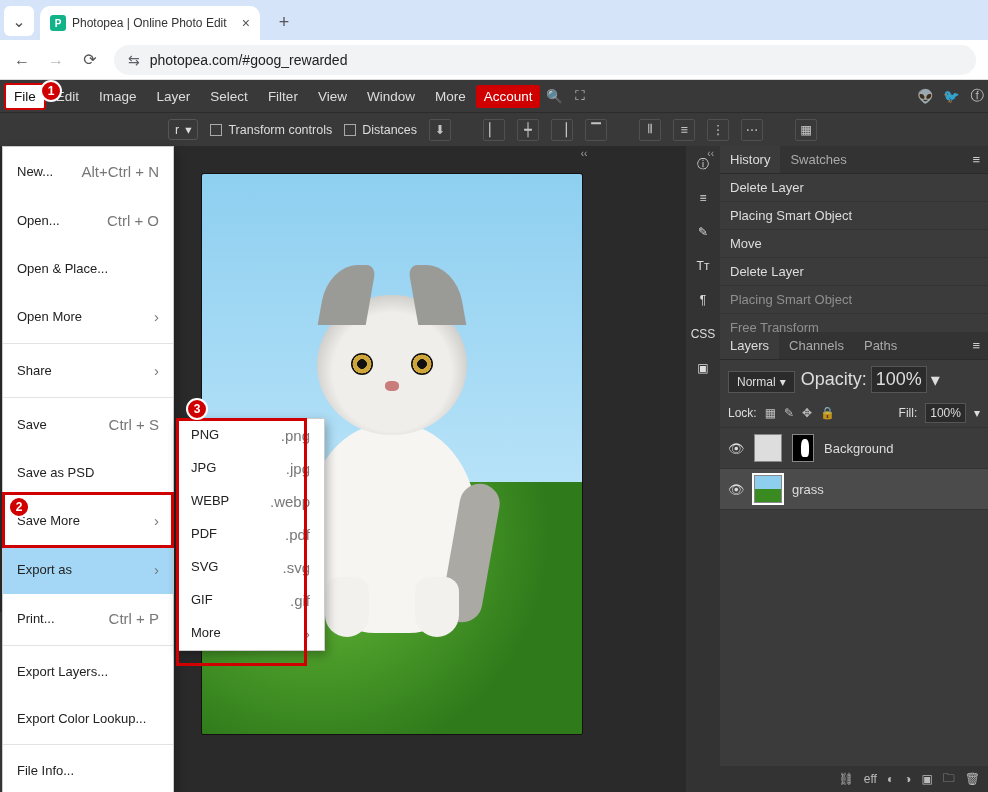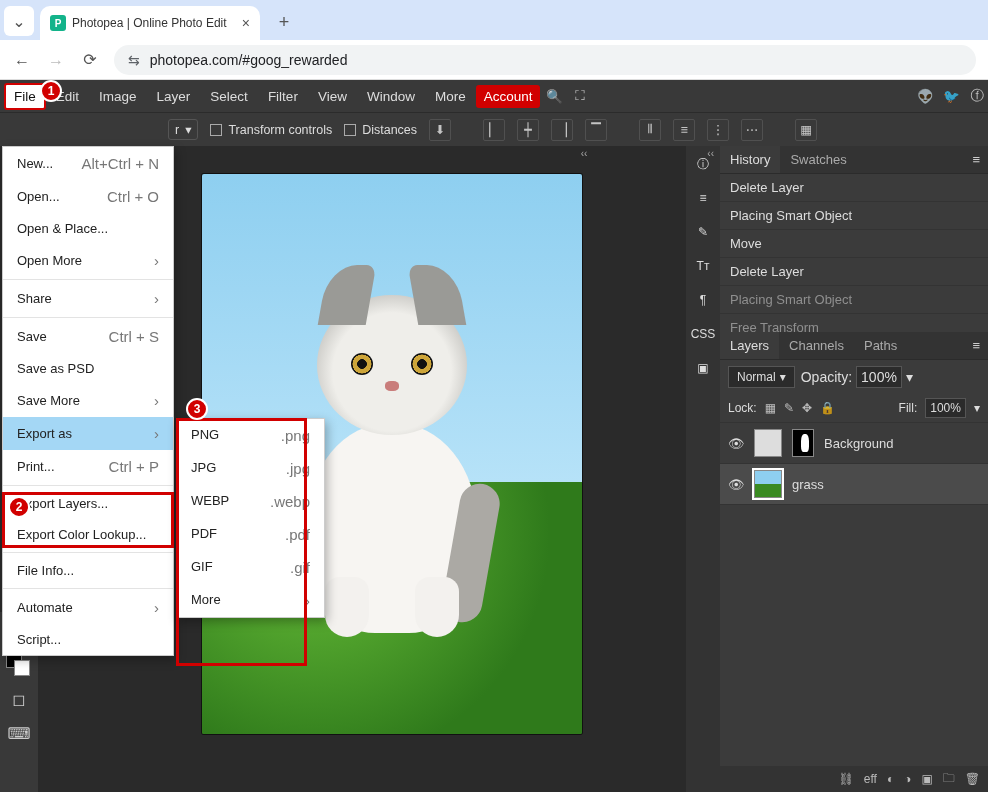--- a/index.html
+++ b/index.html
@@ -58,34 +58,34 @@
   .right-panels{width:268px;background:#3b3b3b;display:flex;flex-direction:column;color:#ddd;font-size:13px;}
   .panel-head{display:flex;align-items:center;background:#333;border-bottom:1px solid #2b2b2b;}
   .ptab{padding:6px 10px;color:#aaa;cursor:pointer;}
   .ptab.active{background:#3b3b3b;color:#ddd;}
   .ptab-more{margin-left:auto;padding:4px 8px;color:#ccc;}
   .hist-list{max-height:158px;overflow:hidden;}
   .hist-item{padding:6px 10px;border-bottom:1px solid #333;cursor:pointer;}
   .hist-item.dim{color:#8f8f8f;}
   .layer-opts{display:flex;align-items:flex-end;gap:6px;padding:6px 8px;background:#3b3b3b;}
   .dropdown{display:flex;align-items:center;gap:4px;background:#2b2b2b;padding:3px 8px;border:1px solid #555;font-size:12px;}
-  .opac{display:flex;align-items:center;gap:4px;font-size:14px;}
+  .opac{display:flex;align-items:center;gap:4px;font-size:18px;}
   .opac-val{background:#2b2b2b;padding:2px 4px;border:1px solid #555;}
   .lockrow{display:flex;align-items:center;gap:8px;padding:4px 8px;font-size:12px;background:#3b3b3b;border-bottom:1px solid #333;}
   .lockrow .ic{opacity:.8;}
   .layers{flex:1;}
   .layer{display:flex;align-items:center;gap:10px;padding:6px 8px;border-bottom:1px solid #333;cursor:pointer;}
   .layer.sel{background:#4b4b4b;}
   .eyeic{width:16px;text-align:center;}
   .thumb{width:28px;height:28px;background:#ddd;border:1px solid #888;}
   .mask{width:22px;height:28px;background:#000;border:1px solid #888;}
   .layer-foot{height:26px;background:#333;display:flex;align-items:center;justify-content:flex-end;gap:10px;padding:0 8px;color:#bbb;font-size:12px;}
   
   .dropdown-menu{position:absolute;left:2px;top:0;width:172px;background:#fff;color:#222;border:1px solid #ccc;box-shadow:2px 4px 10px rgba(0,0,0,.3);z-index:50;}
-  .dm-row{display:flex;align-items:center;justify-content:space-between;padding:8px 14px;font-size:13px;cursor:pointer;}
+  .dm-row{display:flex;align-items:center;justify-content:space-between;padding:16px 14px;font-size:13px;cursor:pointer;}
   .dm-row.hl{background:#a4d7f5;}
   .dm-sep{height:1px;background:#e3e3e3;margin:2px 0;}
   .dm-sc{color:#777;font-size:15px;}
   .submenu{position:absolute;left:176px;top:272px;width:149px;background:#fff;color:#222;border:1px solid #ccc;box-shadow:2px 4px 10px rgba(0,0,0,.3);z-index:51;}
   .sm-row{display:flex;justify-content:space-between;padding:8px 14px;font-size:13px;cursor:pointer;}
   .red-box-1{position:absolute;border:3px solid #d10000;pointer-events:none;z-index:60;left:2px;top:346px;width:172px;height:56px;}
   .red-box-2{position:absolute;border:3px solid #d10000;pointer-events:none;z-index:60;left:176px;top:272px;width:131px;height:248px;}
   .badge{position:absolute;width:22px;height:22px;border-radius:50%;background:#d10000;color:#fff;border:2px solid #fff;display:flex;align-items:center;justify-content:center;font-size:12px;font-weight:bold;z-index:70;}
   .badge.b1{left:40px;top:0;}
   .badge-ws{position:absolute;width:22px;height:22px;border-radius:50%;background:#d10000;color:#fff;border:2px solid #fff;display:flex;align-items:center;justify-content:center;font-size:12px;font-weight:bold;z-index:70;}
@@ -351,20 +351,24 @@
       </div>
       <div class="sm-row">
         <span>WEBP</span>
         <span class="dm-sc">.webp</span>
       </div>
       <div class="sm-row">
         <span>PDF</span>
         <span class="dm-sc">.pdf</span>
       </div>
       <div class="sm-row">
+        <span>SVG</span>
+        <span class="dm-sc">.svg</span>
+      </div>
+      <div class="sm-row">
         <span>GIF</span>
         <span class="dm-sc">.gif</span>
       </div>
       <div class="sm-row">
         <span>More</span>
         <span class="dm-sc">›</span>
       </div>
     </div>
   <div class="red-box-1"></div>
   <div class="red-box-2"></div>

